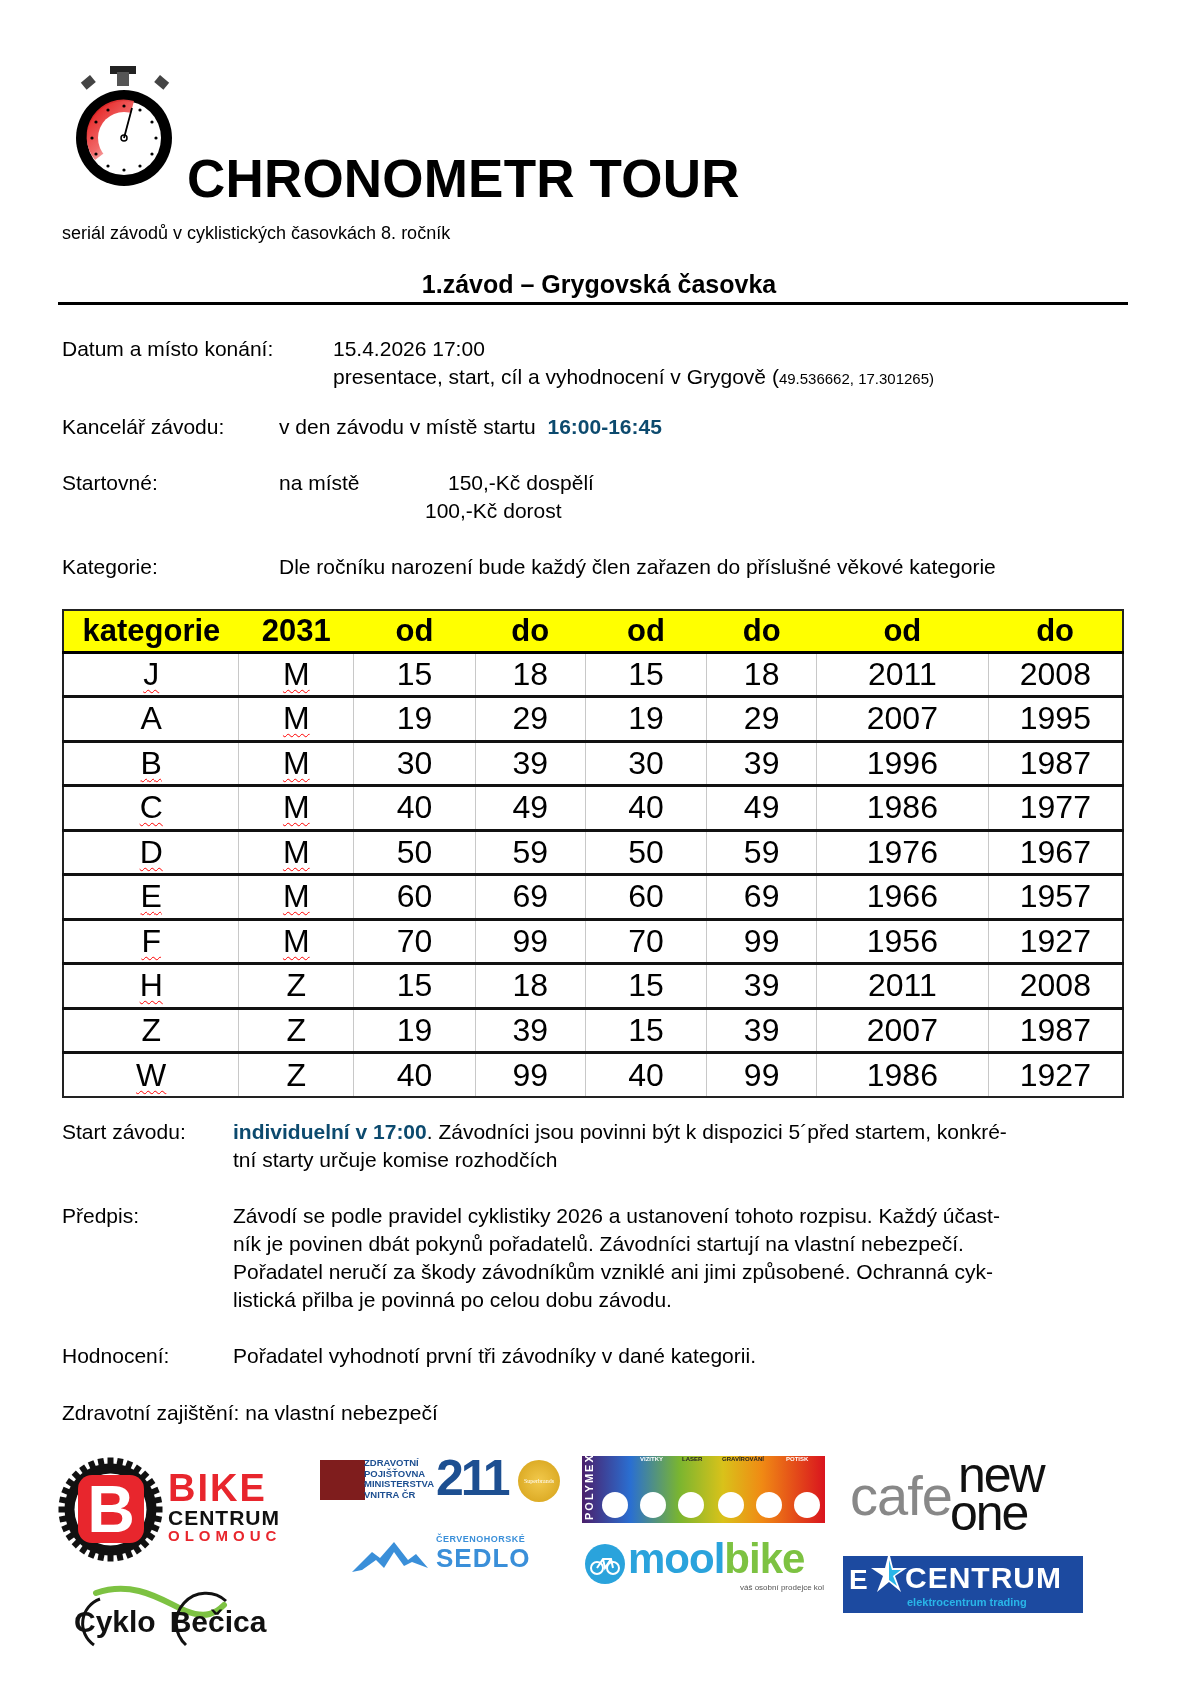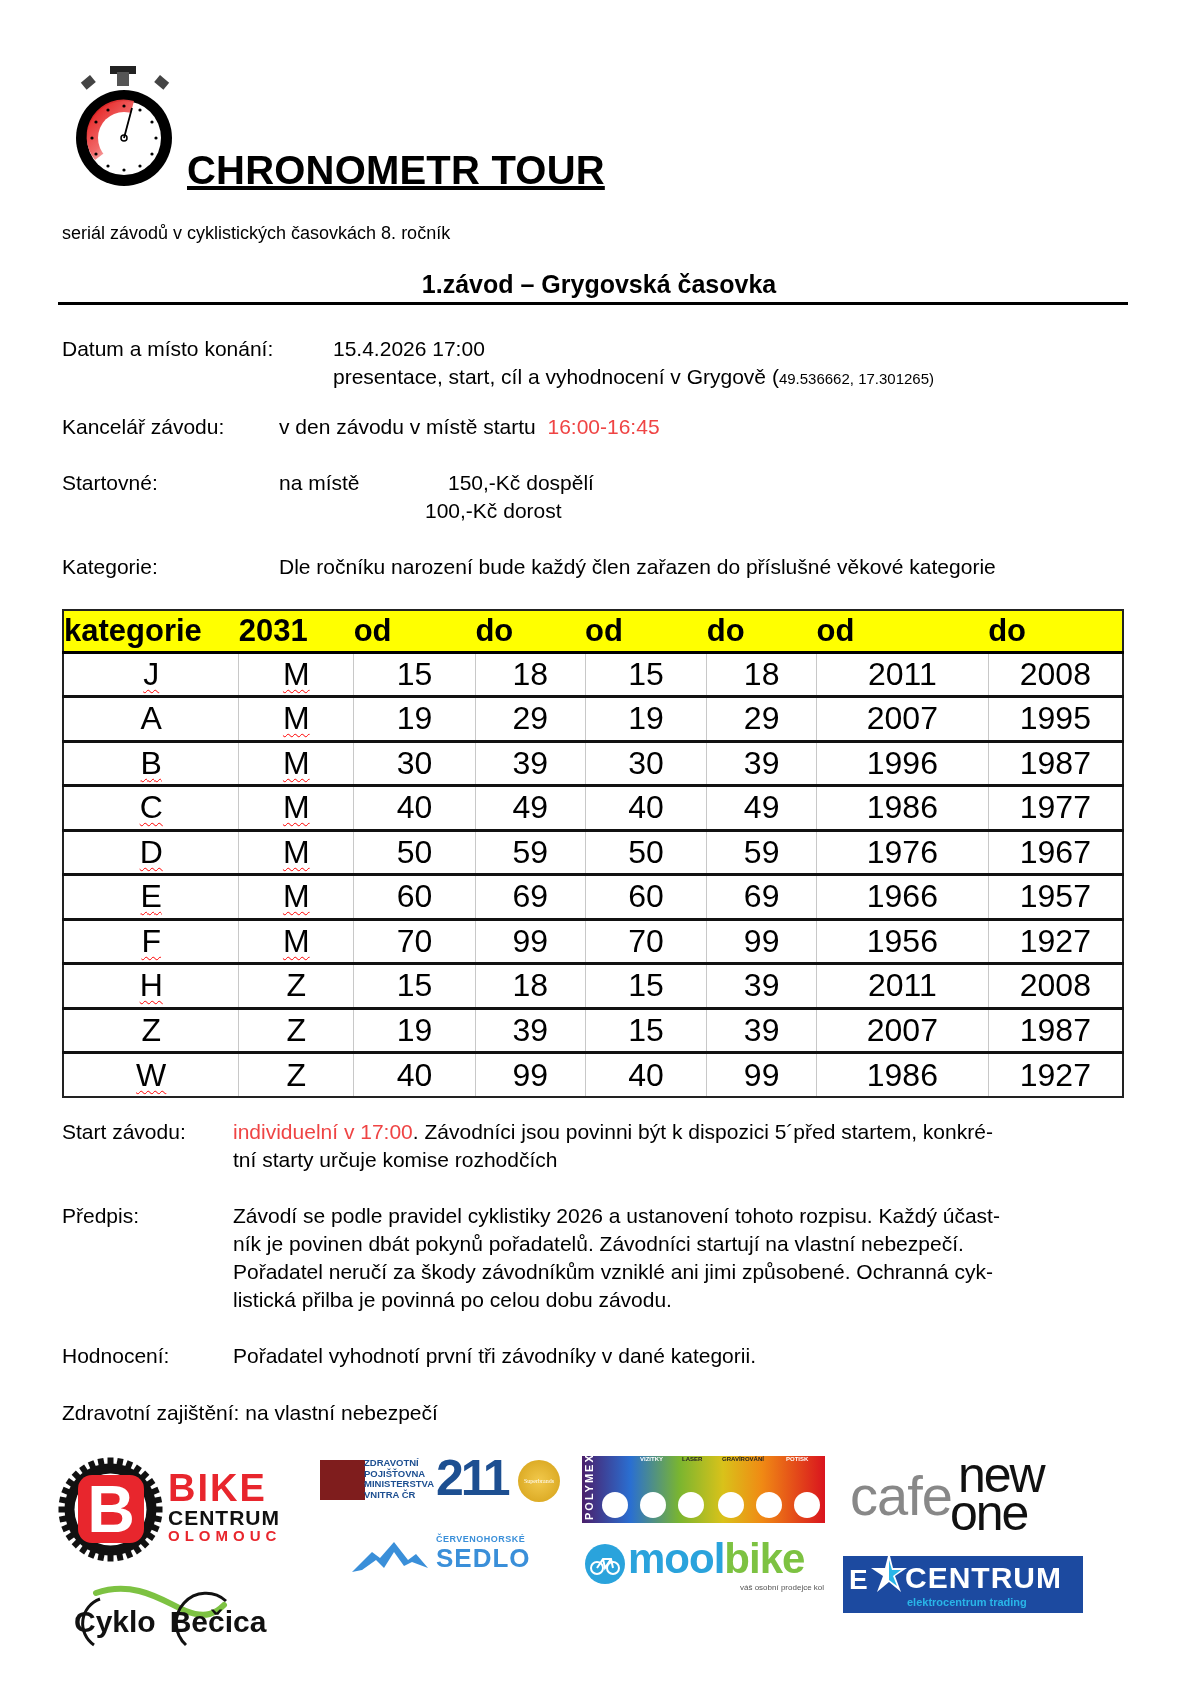--- a/index.html
+++ b/index.html
@@ -3,37 +3,37 @@
   <meta charset="utf-8">
   <style>
     * { box-sizing: border-box; margin: 0; padding: 0; }
     html, body { width: 1190px; height: 1683px; background: #ffffff; overflow: hidden; }
     body { position: relative; font-family: "Liberation Sans", "DejaVu Sans", sans-serif; color: #000; }
 
     .abs { position: absolute; }
 
     
     #stopwatch { left: 72px; top: 66px; width: 106px; height: 122px; }
-    #title { left: 187px; top: 148px; font-size: 40px; font-weight: bold; letter-spacing: 0.2px; white-space: nowrap; text-decoration: underline; }
+    #title { left: 187px; top: 148px; font-size: 53px; font-weight: bold; letter-spacing: 0.2px; white-space: nowrap; }
     #subtitle { left: 62px; top: 223px; font-size: 18px; white-space: nowrap; }
     #race-title { left: 0; width: 1190px; text-align: center; top: 270px; font-size: 25px; font-weight: bold; white-space: nowrap; padding-left: 8px; }
     #rule { left: 58px; top: 302px; width: 1070px; height: 3px; background: #000; }
 
     .txt { font-size: 21px; white-space: nowrap; line-height: 26px; }
-    .red { color: #ef4444; font-weight: normal; text-align: center; }
+    .red { color: #0c4a6e; font-weight: bold; text-align: center; }
     .small { font-size: 15px; }
 
     
     #cat-table {
       left: 62px; top: 609px; width: 1062px; border-collapse: collapse;
       border: 2px solid #222;
     }
     #cat-table th {
       background: #ffff00; font-size: 31px; font-weight: bold; height: 42px;
-      text-align: left; padding: 0; border-bottom: 3px solid #000;
+      text-align: center; padding: 0; border-bottom: 3px solid #000;
       font-family: "Liberation Sans", sans-serif;
     }
     #cat-table td {
       font-size: 32px; text-align: center; height: 44.5px; padding: 0;
       border-bottom: 3px solid #111; border-left: 1px solid #c8c8c8;
       font-family: "Liberation Sans", sans-serif;
     }
     #cat-table tr td:first-child { border-left: none; }
     #cat-table tr:last-child td { border-bottom: 2px solid #222; }
     .squig { text-decoration: underline wavy #ff0000; text-decoration-thickness: 1px; text-underline-offset: 4px; }

